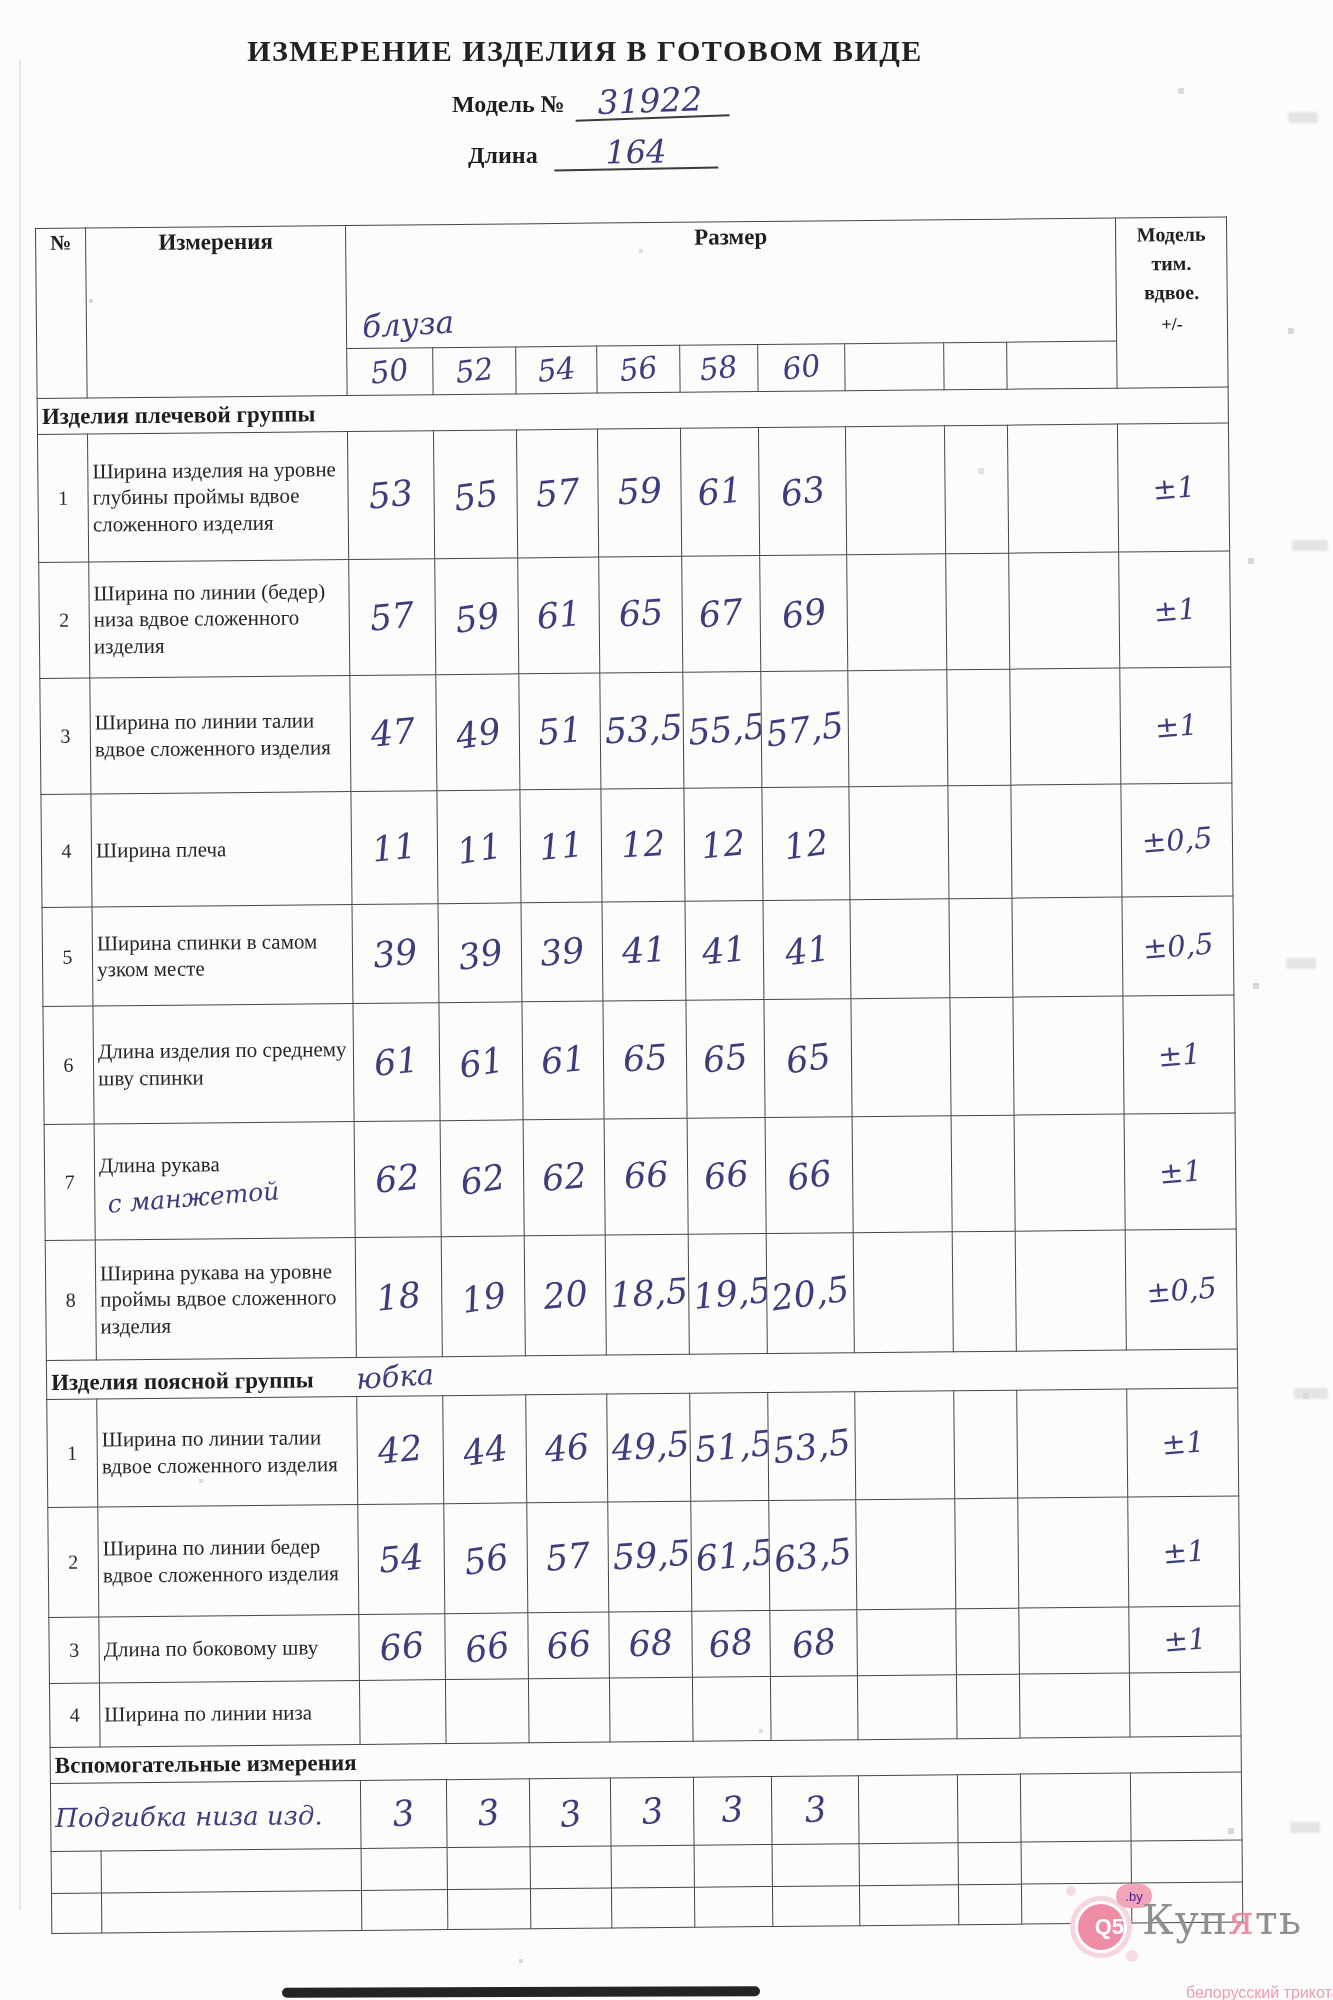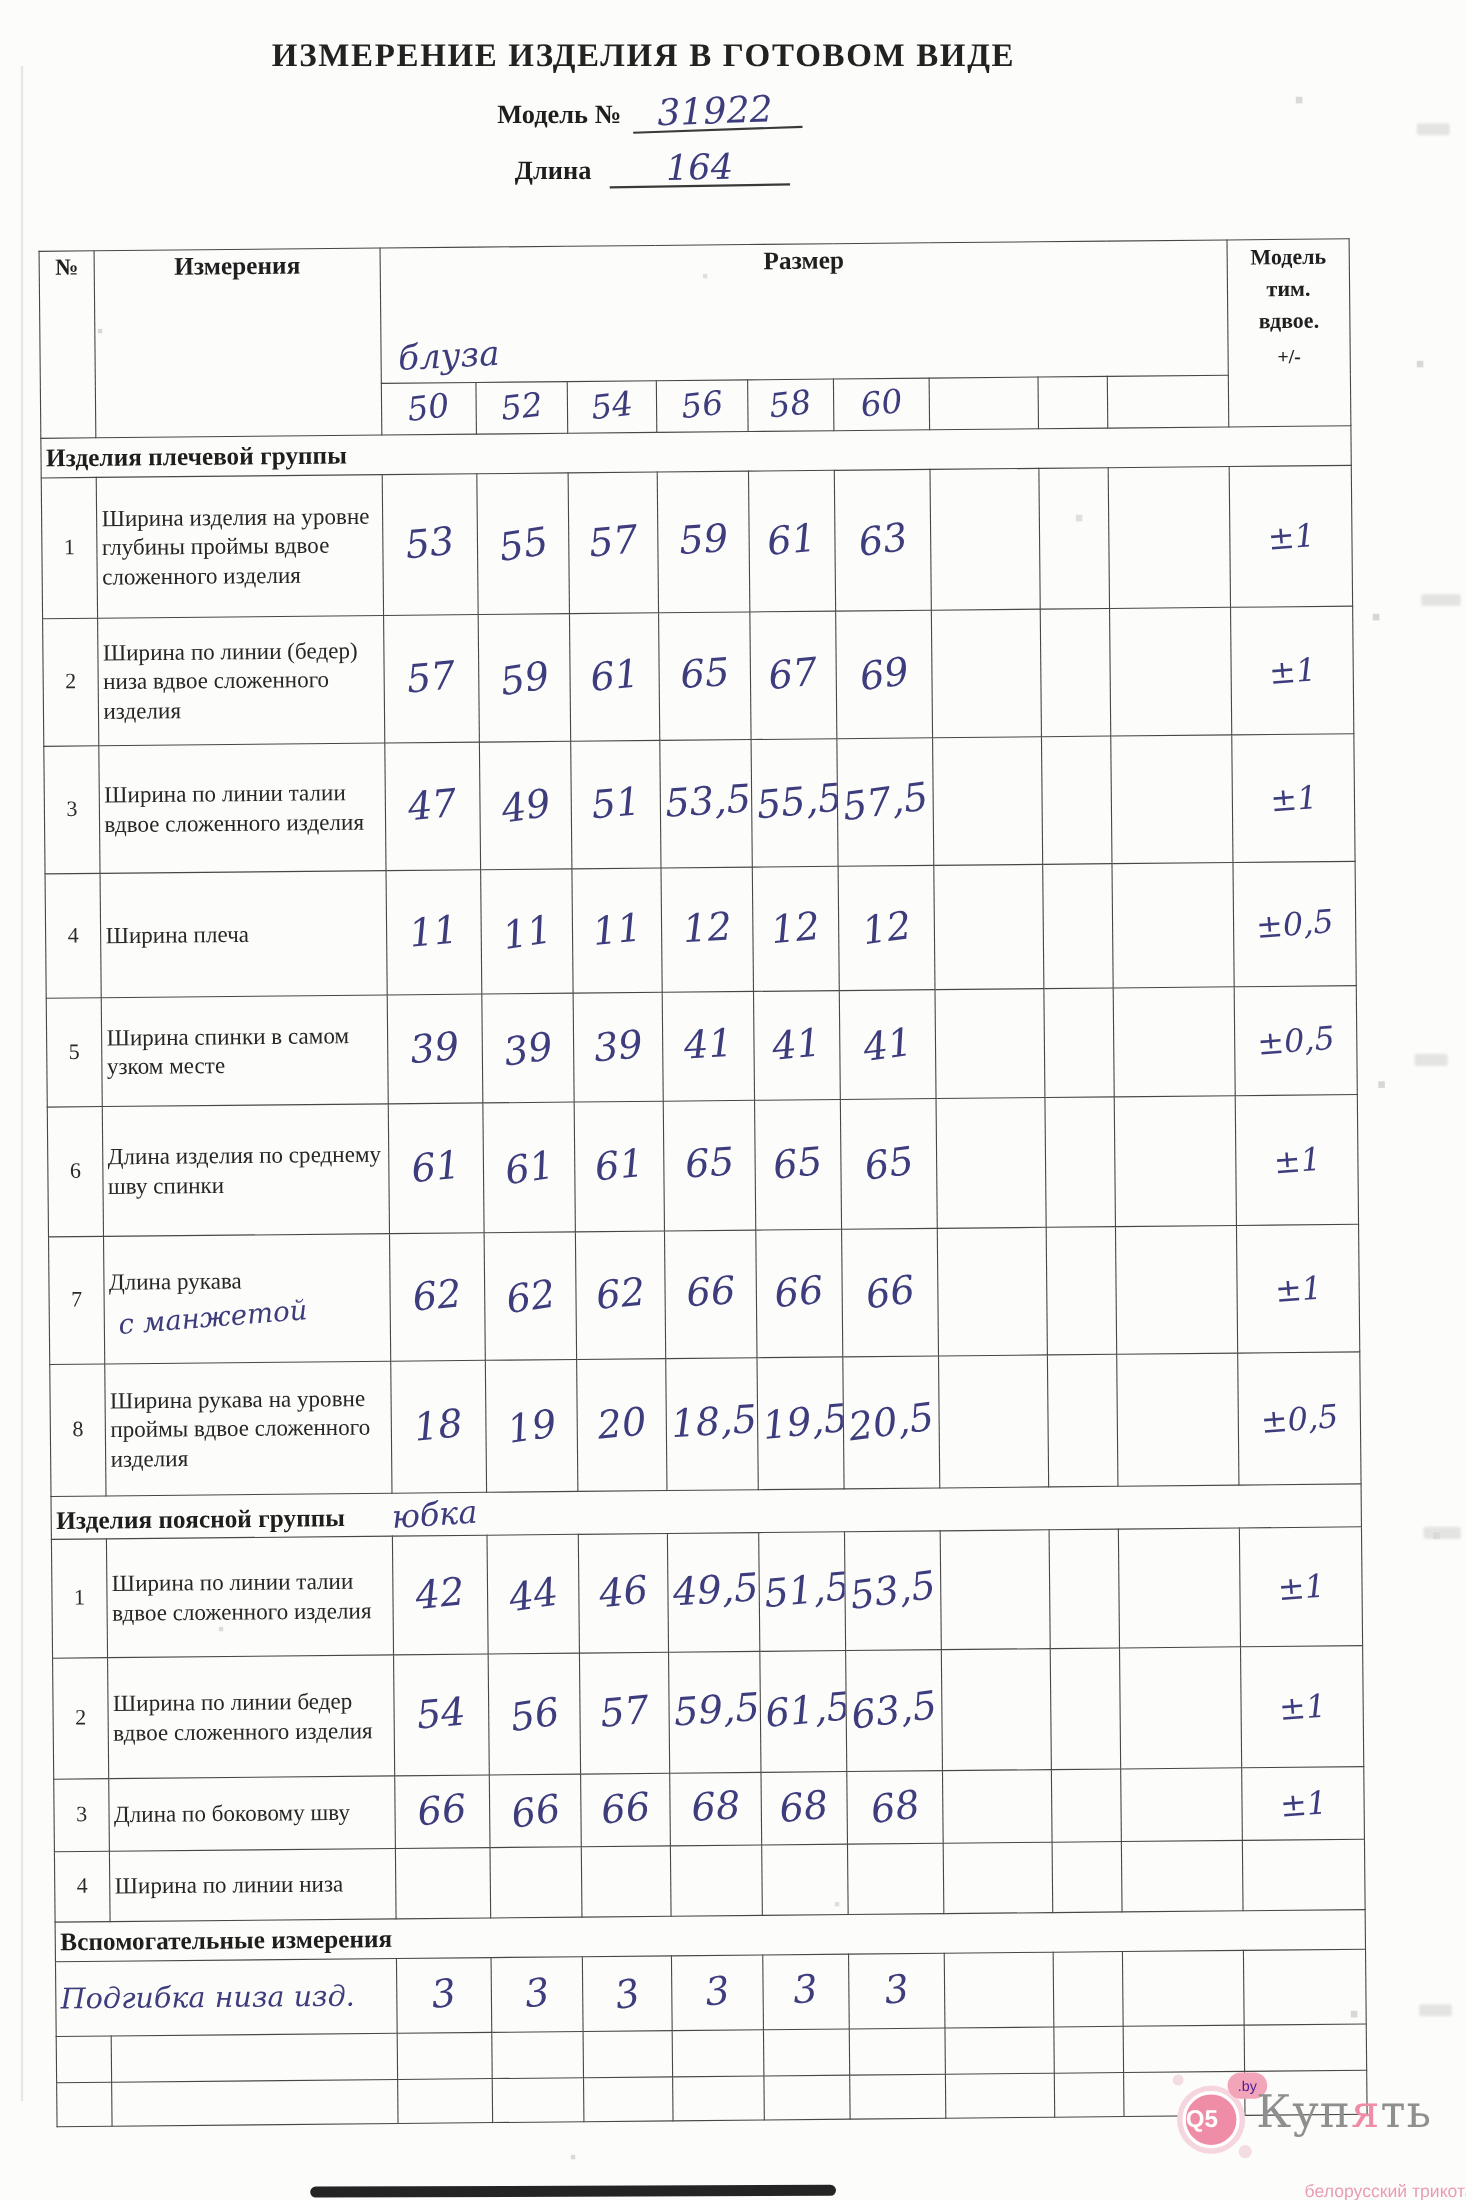--- a/index.html
+++ b/index.html
@@ -56,21 +56,21 @@
   td.hw-label-cell{font-size:26px;padding-left:26px;white-space:nowrap;}
 
   .bluza-note{position:absolute;left:362px;top:306px;font-size:31px;transform:rotate(-3deg);z-index:3;}
 
   
   .logo{position:absolute;left:1070px;top:1882px;width:250px;height:90px;}
   .logo-ring{position:absolute;left:0px;top:14px;width:62px;height:62px;border-radius:50%;
     background:#f6d6de;}
   .logo-circle{position:absolute;left:5px;top:19px;width:52px;height:52px;border-radius:50%;
     background:#ef8ca6;border:3px solid #fff;box-sizing:border-box;
-    display:flex;align-items:center;justify-content:flex-start;
+    display:flex;align-items:center;justify-content:flex-end;
     font-family:"Liberation Sans",sans-serif;font-weight:bold;color:#fff;font-size:22px;}
   .logo-by{position:absolute;left:46px;top:2px;min-width:30px;height:24px;border-radius:13px;
     background:#f2a4b8;color:#4c1d95;font-family:"Liberation Sans",sans-serif;font-size:13px;
     display:flex;align-items:center;justify-content:center;padding:0 3px;}
   .logo-dot1{position:absolute;left:-4px;top:4px;width:10px;height:10px;border-radius:50%;background:#f3dce2;}
   .logo-dot2{position:absolute;left:56px;top:68px;width:12px;height:12px;border-radius:50%;background:#f3dce2;}
   .logo-text{position:absolute;left:72px;top:18px;font-family:"DejaVu Serif",serif;
     font-size:41px;color:#8f8f8f;letter-spacing:1px;line-height:1;}
   .logo-text .pink{color:#ef8ca6;}
   .logo-sub{position:absolute;left:116px;top:62px;font-family:"Liberation Sans",sans-serif;

